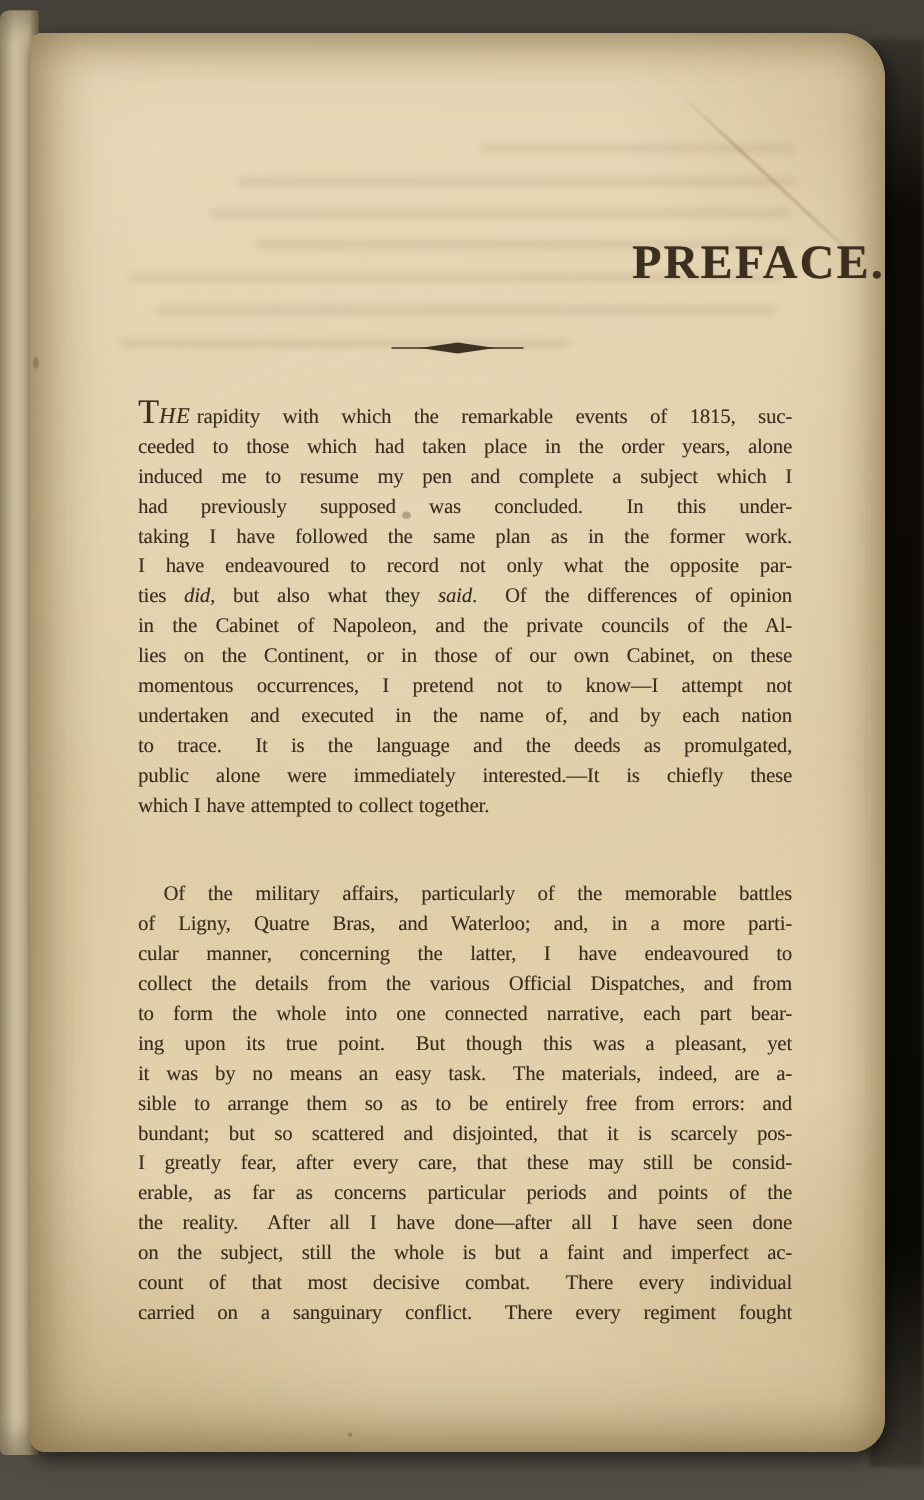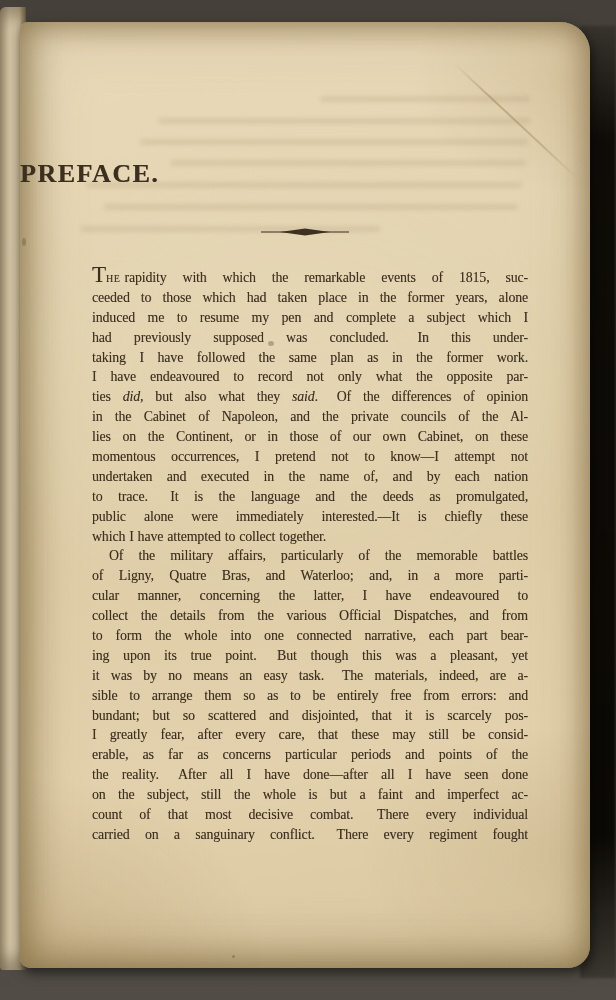--- a/index.html
+++ b/index.html
@@ -47,40 +47,40 @@
   .ghost { position:absolute; height:6px; background:rgba(138,116,78,0.14); filter:blur(2px); border-radius:3px; pointer-events:none; }
   .crease {
     position:absolute; left:434px; top:40px; width:172px; height:2px;
     background:linear-gradient(to right, rgba(255,250,236,0.0), rgba(120,98,62,0.35) 30%, rgba(120,98,62,0.28) 70%, rgba(120,98,62,0));
     transform:rotate(43deg); transform-origin:left top; filter:blur(0.6px); pointer-events:none;
   }
   .speck { position:absolute; border-radius:50%; background:rgba(62,45,22,0.55); pointer-events:none; }
 
   .page-title {
     position:absolute; top:139px; left:0; width:100%;
-    text-align:left; font-weight:bold; font-size:26px; line-height:26px;
+    text-align:right; font-weight:bold; font-size:32px; line-height:26px;
     letter-spacing:1.5px; color:#3b2f20;
     text-shadow:0.4px 0.4px 0.5px rgba(59,47,32,0.55);
   }
   .ornament { position:absolute; top:204px; left:50%; transform:translateX(-50%); pointer-events:none; }
 
   .text-block {
     position:absolute; top:246px; left:72px; width:436px; z-index:2;
     font-size:13.8px; color:#3b2e1f; letter-spacing:-0.1px; word-spacing:0.6px;
     text-shadow:0.3px 0.3px 0.4px rgba(59,46,30,0.35);
   }
   .line {
     height:19.9px; line-height:19.9px; overflow:hidden;
     text-align:justify; text-align-last:justify;
   }
   .line.loose { text-align-last:left; }
-  .line.indent { text-indent:17px; }
+  .line.indent { text-indent:17px;margin-top:40px; }
   .line.first { overflow:visible; }
   .initial { font-size:23px; line-height:0; font-weight:normal; }
-  .sc { font-size:10px; letter-spacing:0.6px; margin-right:4px; }
+  .sc { font-size:15px; letter-spacing:0.6px; margin-right:4px;font-style:italic; }
   .it { font-style:italic; }
 </style>
 </head>
 <body>
 
 <div class="stage">
   <div class="backdrop">
     <div class="backdrop-right"></div>
   </div>
 
@@ -104,21 +104,21 @@
 
     <div class="page-title">PREFACE.</div>
 
     <svg class="ornament" width="90" height="12" viewBox="0 0 90 12">
       <line x1="1" y1="6" x2="89" y2="6" stroke="#3d3122" stroke-width="1.1"></line>
       <polygon points="20,6 45,2.4 70,6 45,9.6" fill="#3d3122"></polygon>
     </svg>
 
     <div class="text-block">
         <div class="line first"><span class="initial">T</span><span class="sc">HE</span>rapidity with which the remarkable events of 1815, suc-</div>
-        <div class="line">ceeded to those which had taken place in the former years, alone</div>
+        <div class="line">ceeded to those which had taken place in the order years, alone</div>
         <div class="line">induced me to resume my pen and complete a subject which I</div>
         <div class="line">had previously supposed was concluded.  In this under-</div>
         <div class="line">taking I have followed the same plan as in the former work.</div>
         <div class="line">I have endeavoured to record not only what the opposite par-</div>
         <div class="line">ties <span class="it">did</span>, but also what they <span class="it">said</span>.  Of the differences of opinion</div>
         <div class="line">in the Cabinet of Napoleon, and the private councils of the Al-</div>
         <div class="line">lies on the Continent, or in those of our own Cabinet, on these</div>
         <div class="line">momentous occurrences, I pretend not to know—I attempt not</div>
         <div class="line">undertaken and executed in the name of, and by each nation</div>
         <div class="line">to trace.  It is the language and the deeds as promulgated,</div>

